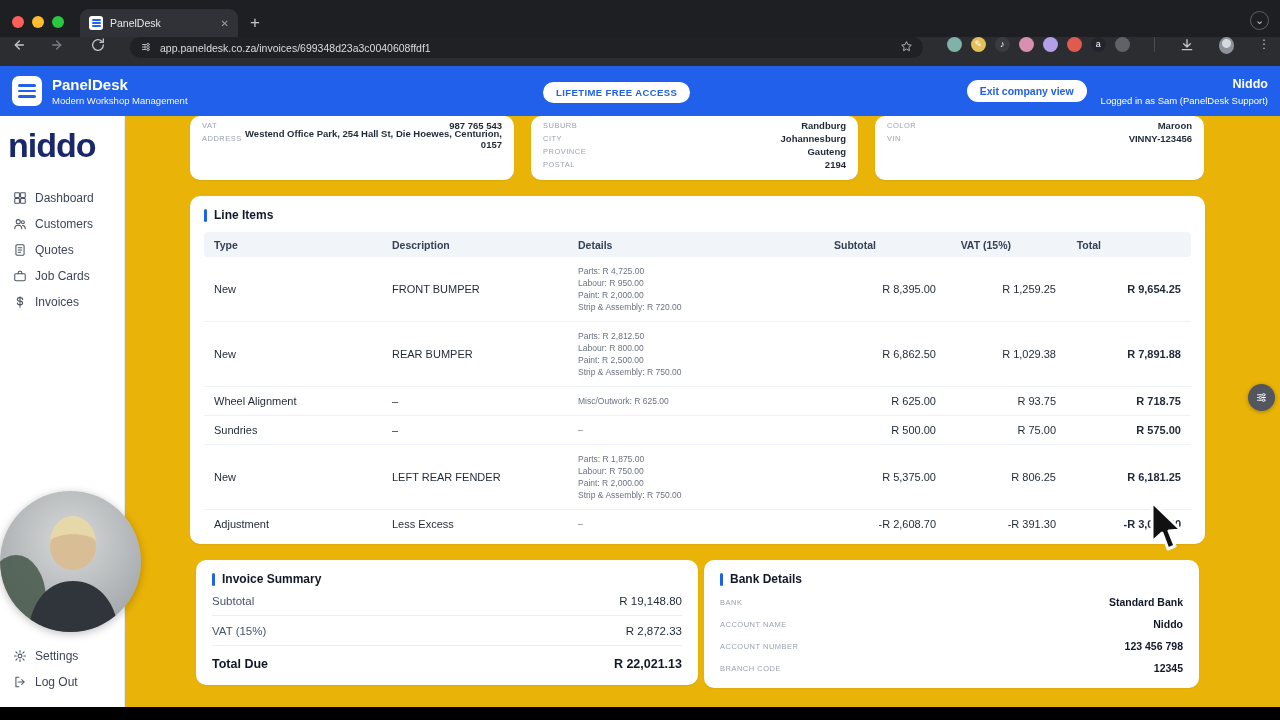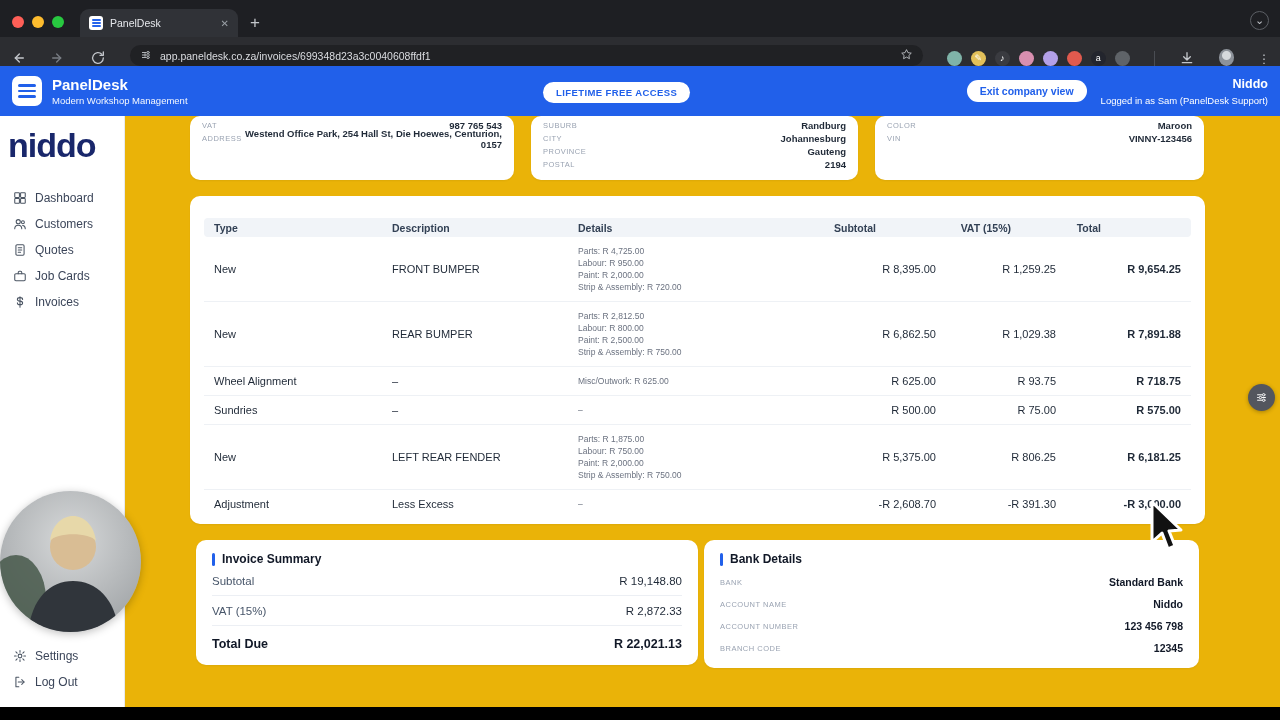--- a/index.html
+++ b/index.html
@@ -19,21 +19,21 @@
   .favicon i{display:block;height:1.5px;background:#2563eb;border-radius:1px;}
   .tab-title{color:#e6e8ec;font-size:10.5px;flex:1;overflow:hidden;white-space:nowrap;}
   .tab-close{color:#9aa0a6;font-size:10px;}
   .newtab{color:#c3c6cb;font-size:17px;margin:0 0 6px 12px;line-height:1;}
   .tab-chevron{margin-left:auto;margin-right:11px;margin-bottom:7px;color:#c3c6cb;font-size:11px;
                width:17px;height:17px;border:1.5px solid #5c5f65;border-radius:50%;display:flex;
                align-items:center;justify-content:center;line-height:1;}
 
   
   .toolbar{position:absolute;top:37px;left:0;right:0;height:29px;background:#2c2d31;
-           display:flex;align-items:flex-end;padding:0 10px;box-sizing:border-box;gap:24px;}
+           display:flex;align-items:flex-start;padding:0 10px;box-sizing:border-box;gap:24px;}
   .tbico{width:16px;height:16px;flex:0 0 auto;}
   .tbico svg{width:16px;height:16px;stroke:#c3c6cb;fill:none;stroke-width:2;stroke-linecap:round;stroke-linejoin:round;}
   .tbico.dim svg{stroke:#797d84;}
   .omnibox{width:872px;height:21px;background:#202124;border-radius:11px;display:flex;align-items:center;
            padding:0 10px;gap:8px;box-sizing:border-box;}
   .omni-ico svg{width:12px;height:12px;stroke:#c3c6cb;fill:none;stroke-width:1.8;}
   .omni-url{flex:1;color:#dadce0;font-size:10.5px;white-space:nowrap;overflow:hidden;}
   .star svg{width:13px;height:13px;stroke:#c3c6cb;fill:none;stroke-width:1.6;}
   .ext-row{display:flex;align-items:center;gap:9px;}
   .ext{width:15px;height:15px;border-radius:50%;color:#fff;font-size:9px;display:flex;align-items:center;
@@ -83,21 +83,21 @@
   .kv{display:flex;justify-content:space-between;align-items:center;height:13px;padding:0 12px;}
   .kv .k{font-size:7.5px;color:#9aa3b2;letter-spacing:.5px;text-transform:uppercase;}
   .kv .v{font-size:9.5px;color:#1f2937;font-weight:bold;text-align:right;}
 
   .panel{background:#fff;border-radius:10px;box-shadow:0 1px 2px rgba(16,24,40,.06);box-sizing:border-box;}
   .panel-title{display:flex;align-items:center;gap:7px;font-size:12px;font-weight:bold;color:#111827;}
   .accent{width:3px;height:13px;background:#2160ea;border-radius:2px;display:inline-block;}
 
   .line-items{margin-top:16px;width:1015px;padding:12px 14px 6px;}
   .thead{display:grid;grid-template-columns:178px 186px 230px 128px 120px 1fr;background:#f1f4f8;
-         border-radius:4px;margin-top:10px;height:19px;align-items:center;font-size:10.5px;
+         border-radius:4px;margin-top:10px;height:25px;align-items:center;font-size:10.5px;
          font-weight:bold;color:#334155;padding:0 10px;box-sizing:border-box;}
   .hr{text-align:right;}
   .pr-sub{padding-right:60px;}.pr-vat{padding-right:45px;}.pr-tot{padding-right:80px;}
   .trow{display:grid;grid-template-columns:178px 186px 230px 128px 120px 1fr;align-items:center;
         padding:8px 10px;border-bottom:1px solid #eef1f5;}
   .trow:last-child{border-bottom:none;}
   .cell{font-size:11px;color:#1f2937;}
   .details-cell{font-size:8.5px;color:#6b7280;line-height:12px;}
   .money{font-size:11px;color:#1f2937;text-align:right;}
   .money.tot{font-weight:bold;}
@@ -268,20 +268,24 @@
             </div>
 
             <div class="kv">
               <span class="k">VIN</span>
               <span class="v">VINNY-123456</span>
             </div>
           </div>
       </div>
 
       <div class="panel line-items">
+        <div class="panel-title">
+          <span class="accent"></span>
+          <span>Line Items</span>
+        </div>
         <div class="thead">
           <span>Type</span>
           <span>Description</span>
           <span>Details</span>
           <span class="hr pr-sub">Subtotal</span>
           <span class="hr pr-vat">VAT (15%)</span>
           <span class="hr pr-tot">Total</span>
         </div>
         <div class="tbody">
 

